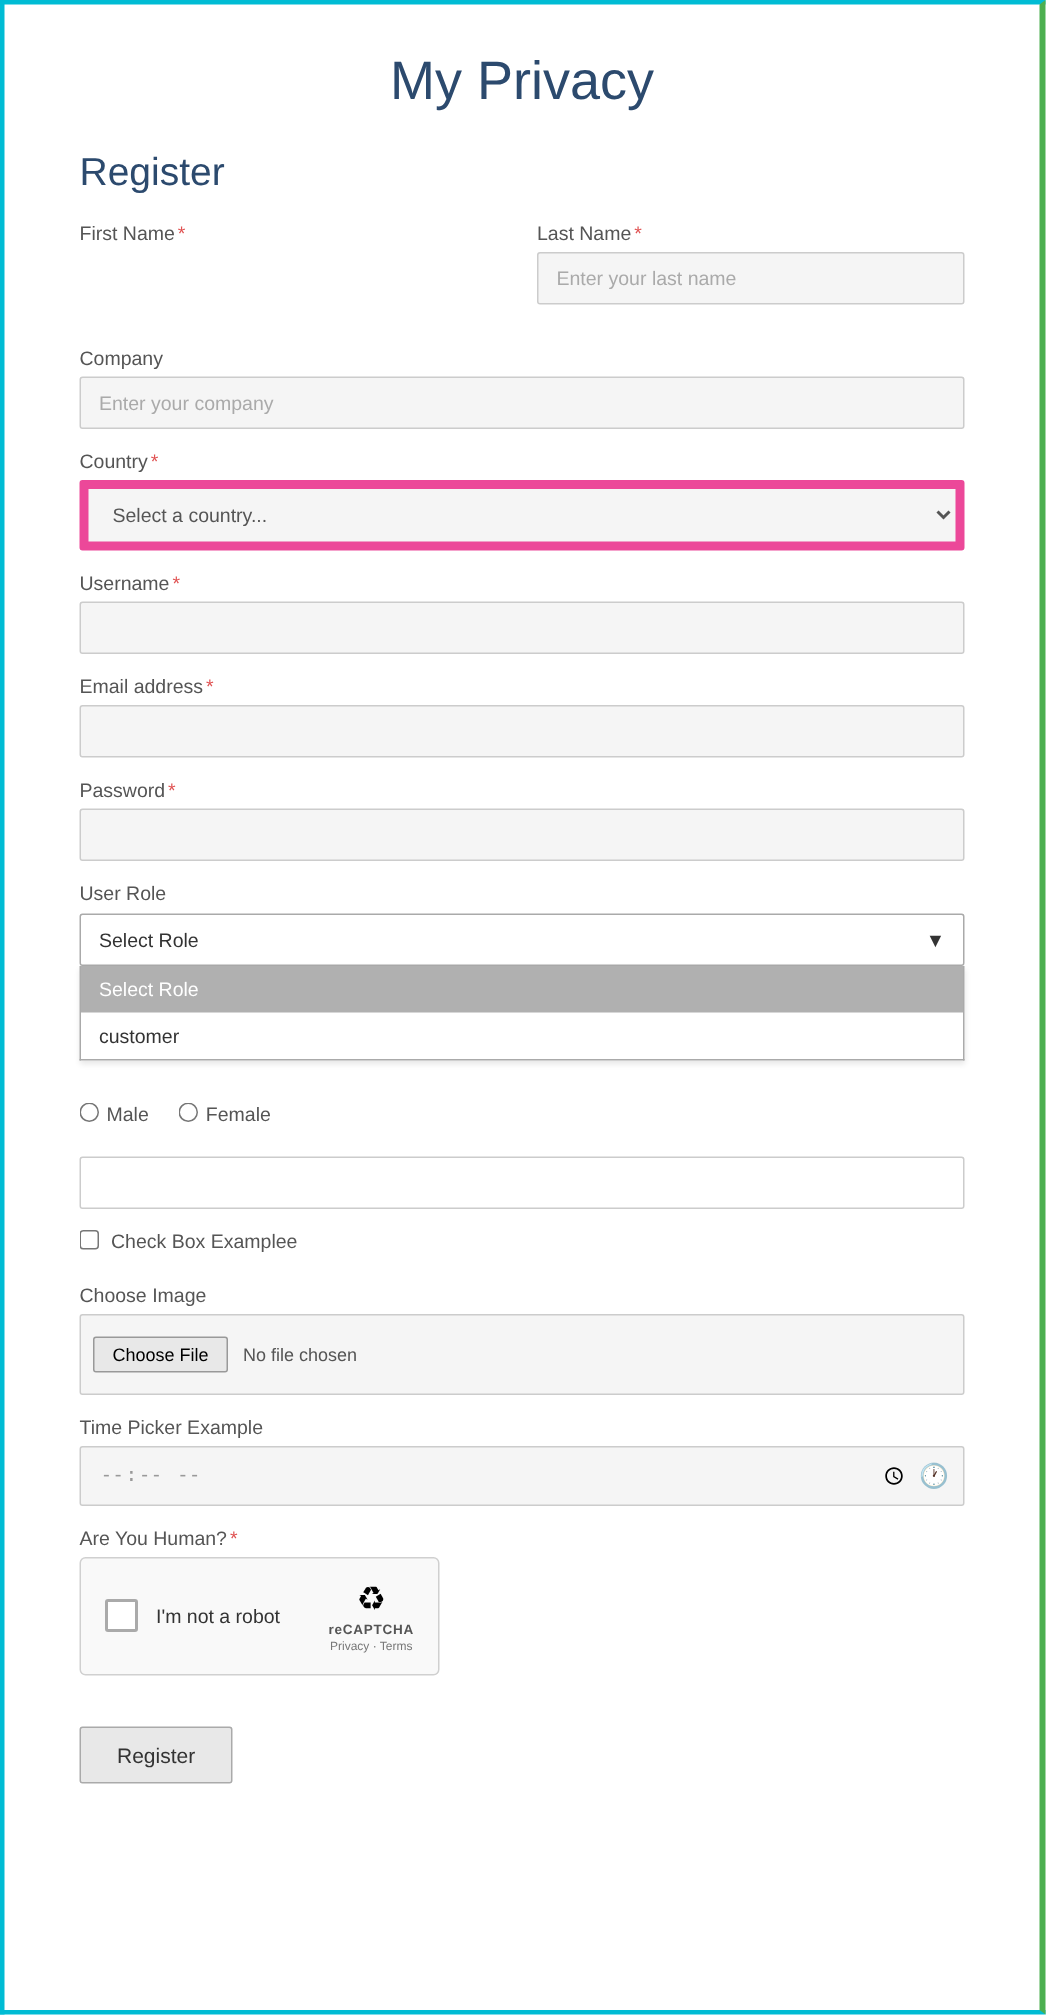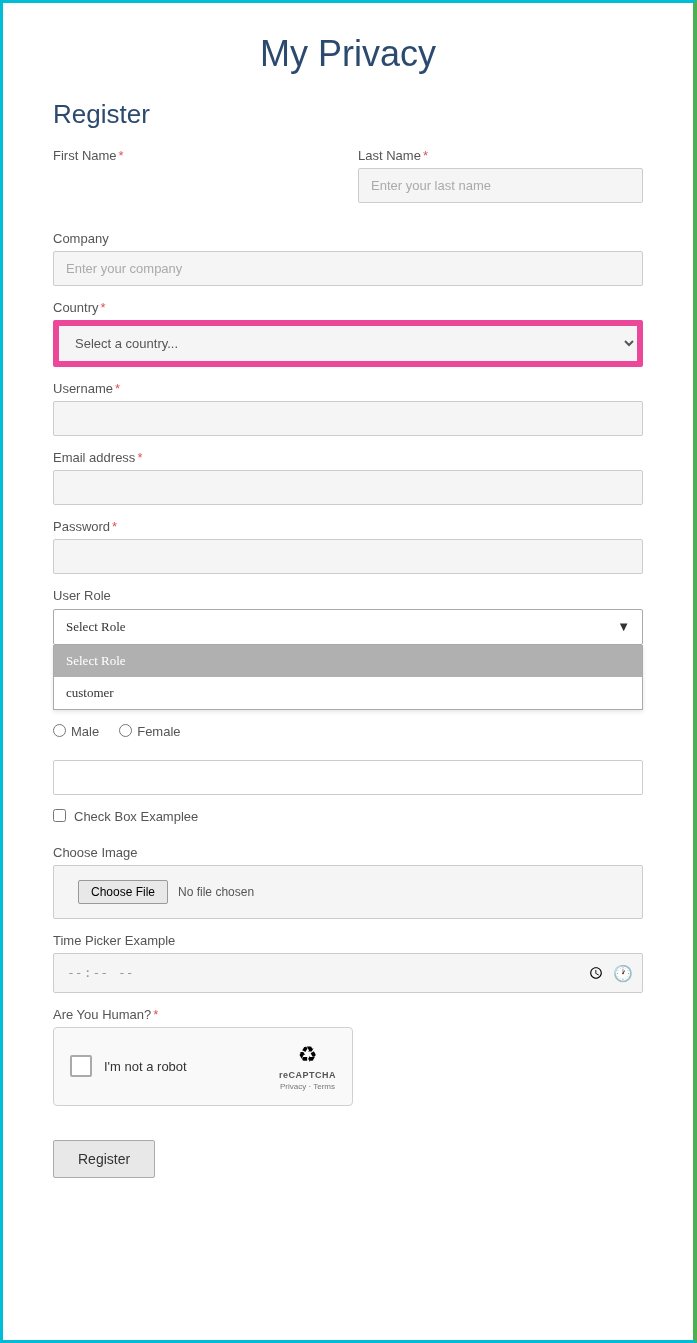--- a/index.html
+++ b/index.html
@@ -73,22 +73,21 @@
       border: 6px solid #ec4899;
       background: #f5f5f5;
       font-size: 13px;
       color: #555;
       border-radius: 2px;
       outline: none;
       appearance: auto;
     }
     .dropdown-open-container {
       position: relative;
-      margin-bottom: 14px;
-      font-family: Liberation Serif, serif;
+      margin-bottom: 28px;
     }
     .user-role-select-visible {
       width: 100%;
       padding: 9px 12px;
       border: 1px solid #aaa;
       background: #fff;
       font-size: 13px;
       color: #333;
       border-radius: 2px;
       display: flex;
@@ -138,21 +137,21 @@
       gap: 8px;
       margin-bottom: 16px;
     }
     .checkbox-label {
       font-size: 13px;
       color: #555;
     }
     .file-input-container {
       background: #f5f5f5;
       border: 1px solid #ccc;
-      padding: 14px 24px;
+      padding: 14px 8px;
       display: flex;
       align-items: center;
       gap: 10px;
       border-radius: 2px;
     }
     .choose-file-btn {
       padding: 4px 12px;
       background: #e8e8e8;
       border: 1px solid #999;
       font-size: 12px;
@@ -178,21 +177,21 @@
       font-size: 16px;
     }
     .captcha-container {
       border: 1px solid #d0d0d0;
       background: #f9f9f9;
       padding: 14px 16px;
       display: flex;
       align-items: center;
       justify-content: space-between;
       border-radius: 4px;
-      width: 300px;
+      width: 240px;
       margin-bottom: 20px;
     }
     .captcha-left {
       display: flex;
       align-items: center;
       gap: 12px;
     }
     .captcha-checkbox {
       width: 22px;
       height: 22px;

